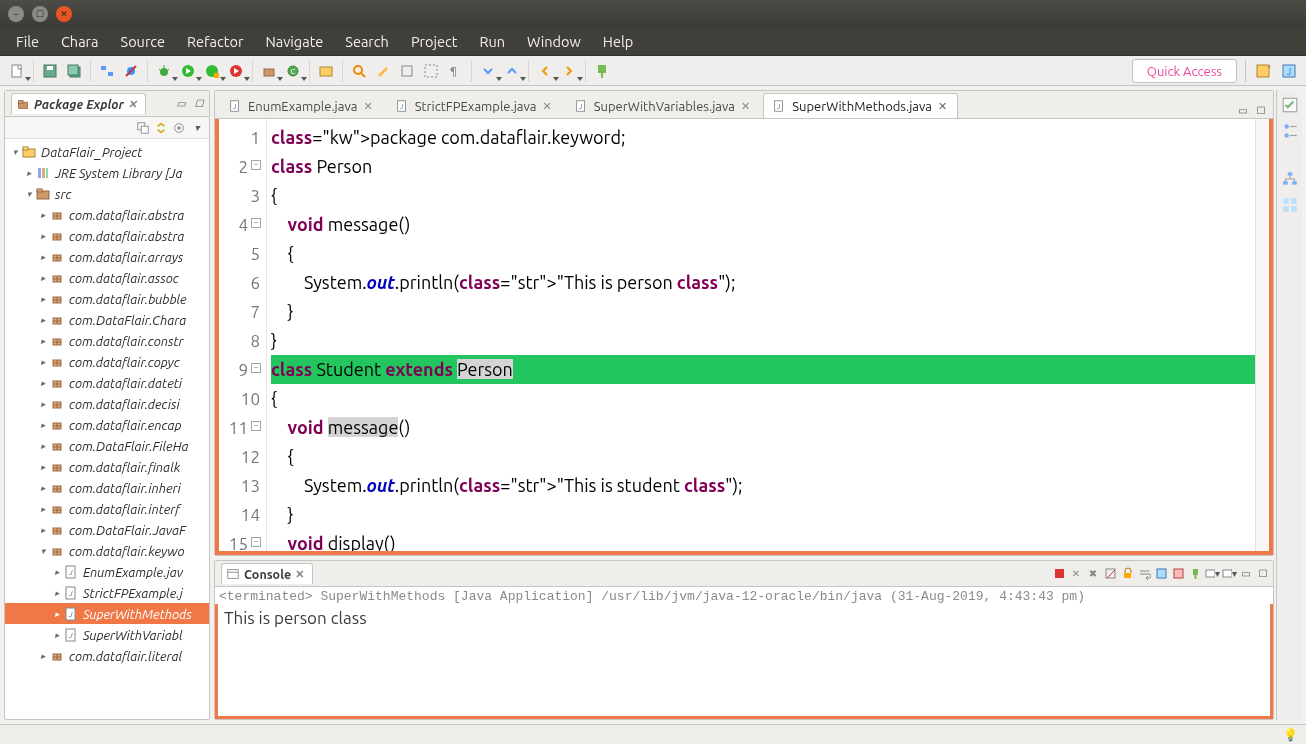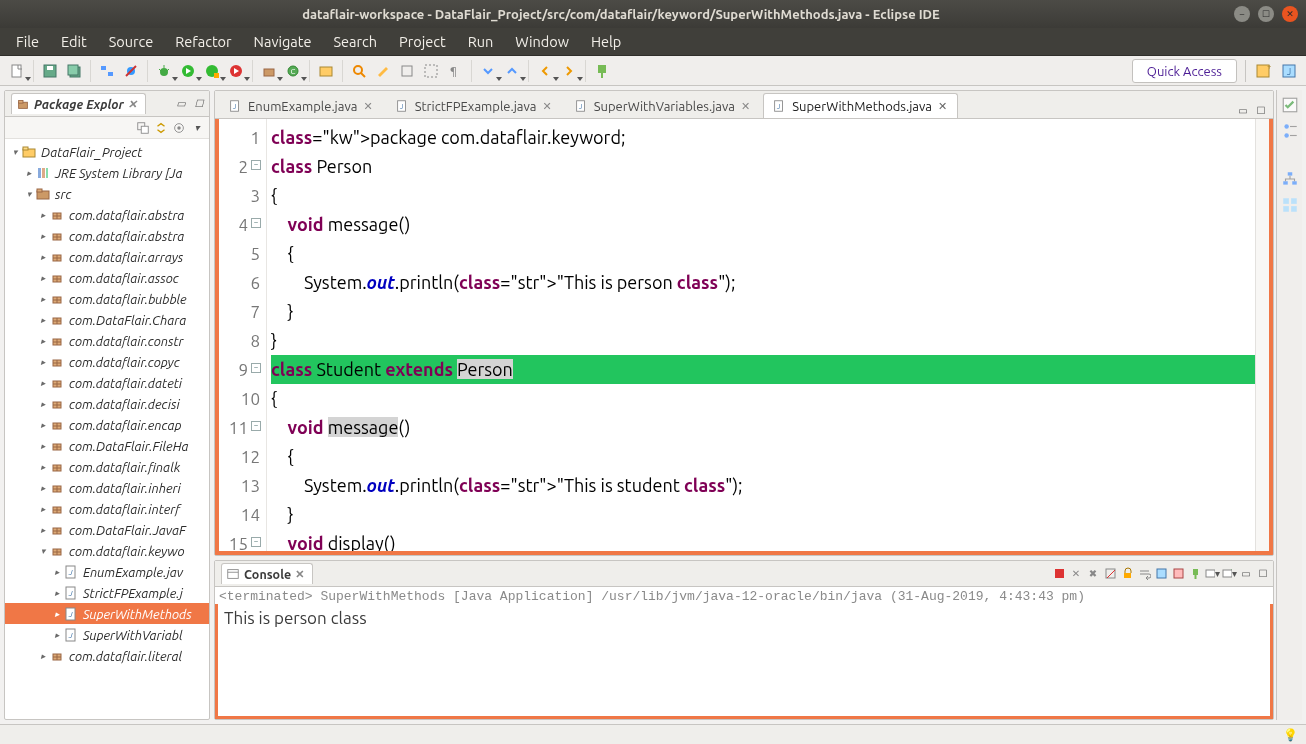--- a/index.html
+++ b/index.html
@@ -16,21 +16,21 @@
   
   .menubar { height: 28px; background: #403f3a; display: flex; align-items: center; padding: 0 6px; gap: 2px; color: #f2efe9; border-bottom: 1px solid #2f2e2a;}
   .menuitem { padding: 4px 10px; font-size: 14.5px; border-radius: 3px; cursor: pointer; }
 
   
   .toolbar { height: 30px; background: #f0eeec; border-bottom: 1px solid #c7c5c2; display: flex; align-items: center; padding: 0 6px; gap: 2px;}
   .tbtn { width: 22px; height: 22px; display: flex; align-items: center; justify-content: center; border-radius: 3px; position: relative; cursor: pointer;}
   .tbtn svg { width: 16px; height: 16px; }
   .tsep { width:1px; height:22px; background:#d9d7d3; margin:0 3px;}
   .tbtn .drop { position: absolute; right: -3px; bottom: 1px; width: 0; height: 0; border-left: 3px solid transparent; border-right: 3px solid transparent; border-top: 4px solid #555; }
-  .quick-access { margin-left: auto; padding: 4px 14px; border: 1px solid #c3c1be; background: #fff; border-radius: 3px; color: #4c1d95; font-size: 13px; margin-right:6px; cursor:text;}
+  .quick-access { margin-left: auto; padding: 4px 14px; border: 1px solid #c3c1be; background: #fff; border-radius: 3px; color: #ec4899; font-size: 13px; margin-right:6px; cursor:text;}
   .persp-btns { display:flex; gap:4px; padding-left:6px; border-left:1px solid #c7c5c2;}
 
   
   .workspace { position: absolute; top: 86px; bottom: 20px; left: 0; right: 0; display: flex; }
   .left-panel { width: 206px; min-width: 206px; border: 1px solid #c7c5c2; background: #fff; display: flex; flex-direction: column; margin: 4px 2px 4px 4px; border-radius: 2px; font-style: italic;}
   .center-stack { flex: 1; display: flex; flex-direction: column; margin: 4px 2px 4px 2px; }
   .right-panel { width: 26px; min-width:26px; background:#f0eeec; border-left:1px solid #c7c5c2; margin:4px 4px 4px 0; display:flex; flex-direction:column; align-items:center; padding-top:6px; gap:8px;}
   .side-icon { width:18px; height:18px; cursor:pointer; opacity:0.75;}
 
   
@@ -77,31 +77,30 @@
   .statusbar { position:absolute; bottom:0; left:0; right:0; height:20px; background:#efeeeb; border-top:1px solid #c7c5c2; display:flex; align-items:center; padding:0 8px; font-size:12px;}
   .statusbar .bulb { margin-left:auto; color:#d8a200;}
 
   
   .ic-pkg{ width:14px;height:14px;}
 </style>
 </head>
 <body>
 
 <div class="titlebar">
-  <div class="title">dataflair-workspace - DataFlair_Project/src/com/dataflair/keyword/SuperWithMethods.java - Eclipse IDE</div>
   <div class="win-buttons">
     <div class="win-btn win-min">–</div>
     <div class="win-btn win-max">☐</div>
     <div class="win-btn win-close">✕</div>
   </div>
 </div>
 
 <div class="menubar" id="menubar">
     <div class="menuitem">File</div>
-    <div class="menuitem">Edit</div>
+    <div class="menuitem">Chara</div>
     <div class="menuitem">Source</div>
     <div class="menuitem">Refactor</div>
     <div class="menuitem">Navigate</div>
     <div class="menuitem">Search</div>
     <div class="menuitem">Project</div>
     <div class="menuitem">Run</div>
     <div class="menuitem">Window</div>
     <div class="menuitem">Help</div>
   </div>
 

